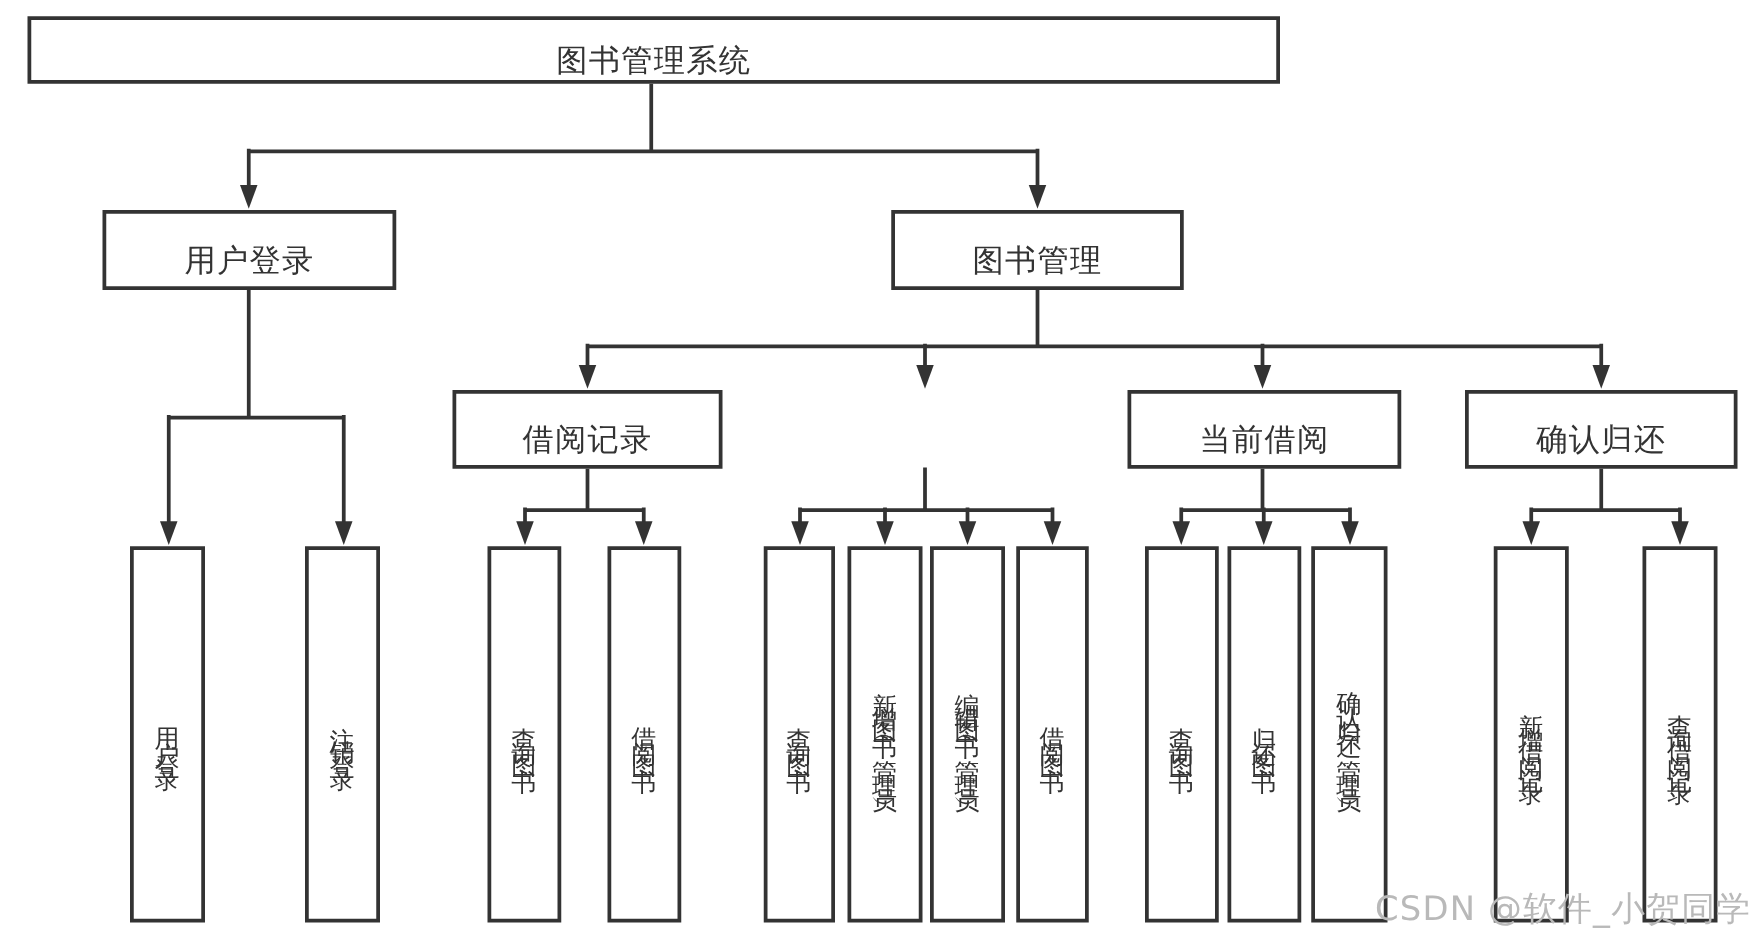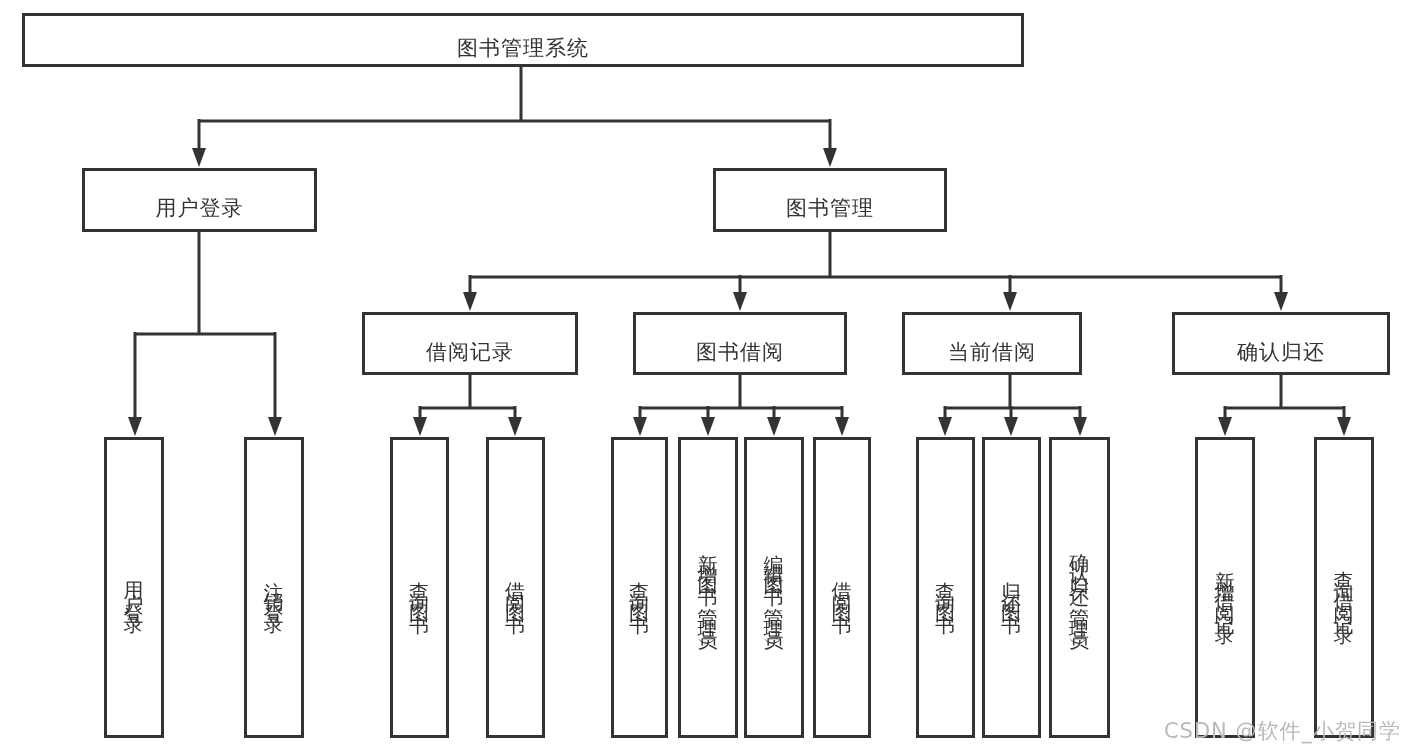--- a/index.html
+++ b/index.html
@@ -25,38 +25,38 @@
     position: absolute;
     box-sizing: border-box;
     border: 3px solid #333333;
     background: #ffffff;
     display: flex;
     align-items: center;
     justify-content: center;
     color: #333333;
   }
   .hbox .lbl {
-    font-size: 21px;
+    font-size: 25px;
     letter-spacing: 1px;
     white-space: nowrap;
     margin-top: 16px;
   }
   .vbox .lbl {
     writing-mode: vertical-lr;
     text-orientation: upright;
     font-size: 20px;
     line-height: 1;
     letter-spacing: 11px;
     white-space: nowrap;
   }
   .watermark {
     position: absolute;
     right: 4px;
     bottom: 2px;
-    font-size: 21px;
+    font-size: 27px;
     color: #b9b9b9;
     letter-spacing: 1px;
     white-space: nowrap;
   }
 </style>
 </head>
 <body>
 
 <div class="canvas">
 
@@ -100,24 +100,21 @@
   <div class="box hbox" style="left:82px; top:168px; width:235px; height:64px;">
     <span class="lbl">用户登录</span>
   </div>
   <div class="box hbox" style="left:713px; top:168px; width:234px; height:64px;text-align:center;">
     <span class="lbl">图书管理</span>
   </div>
 
   <div class="box hbox" style="left:362px; top:312px; width:216px; height:63px;">
     <span class="lbl">借阅记录</span>
   </div>
-  <div class="box hbox" style="left:633px; top:312px; width:214px; height:63px;">
-    <span class="lbl">图书借阅</span>
-  </div>
-  <div class="box hbox" style="left:902px; top:312px; width:180px; height:63px;">
+  <div class="box hbox" style="left:902px; top:312px; width:219px; height:63px;">
     <span class="lbl">当前借阅</span>
   </div>
   <div class="box hbox" style="left:1172px; top:312px; width:218px; height:63px;">
     <span class="lbl">确认归还</span>
   </div>
 
   <div class="box vbox" style="left:104px; top:437px; width:60px; height:301px;">
     <span class="lbl">用户登录</span>
   </div>
   <div class="box vbox" style="left:244px; top:437px; width:60px; height:301px;">

